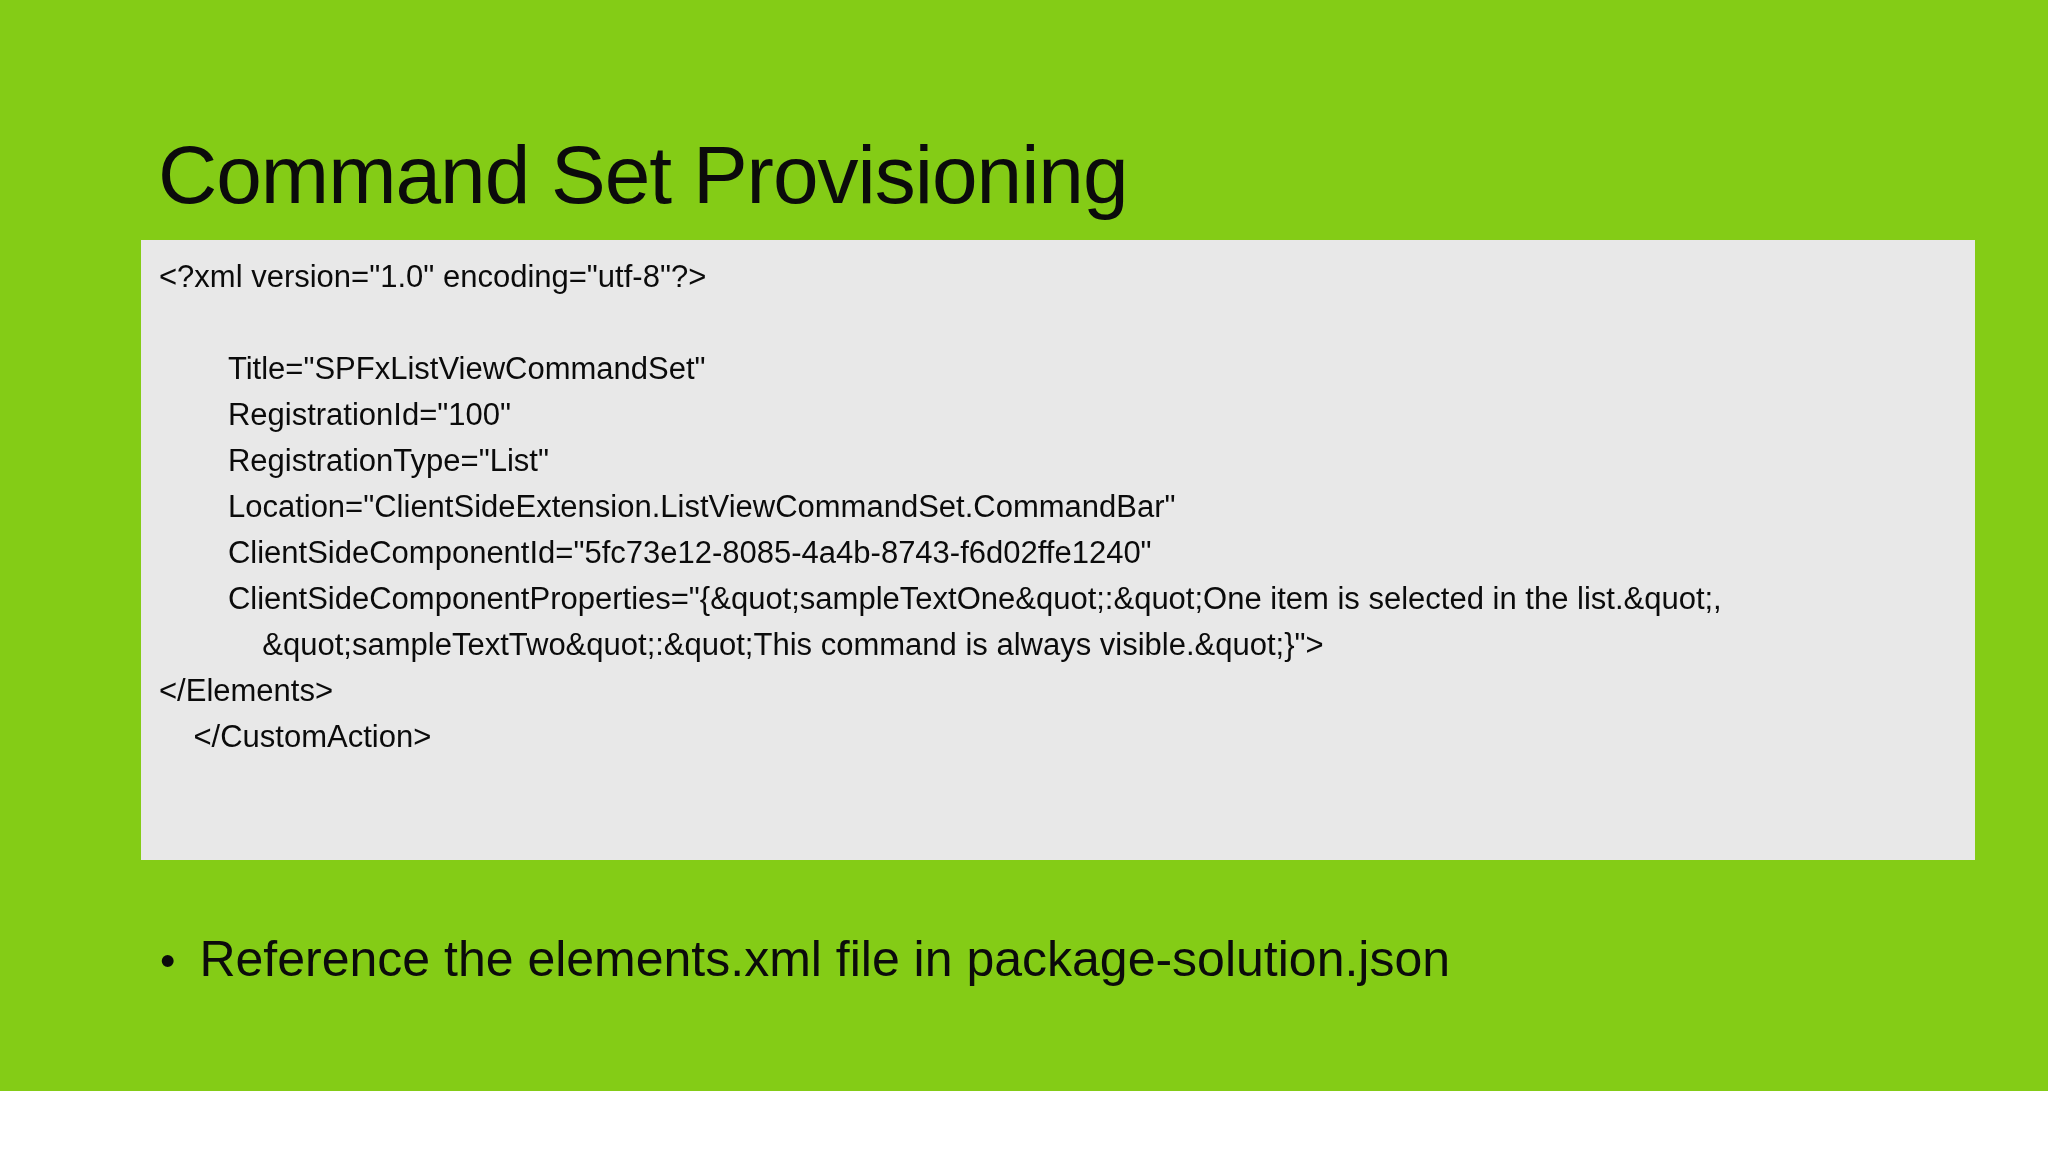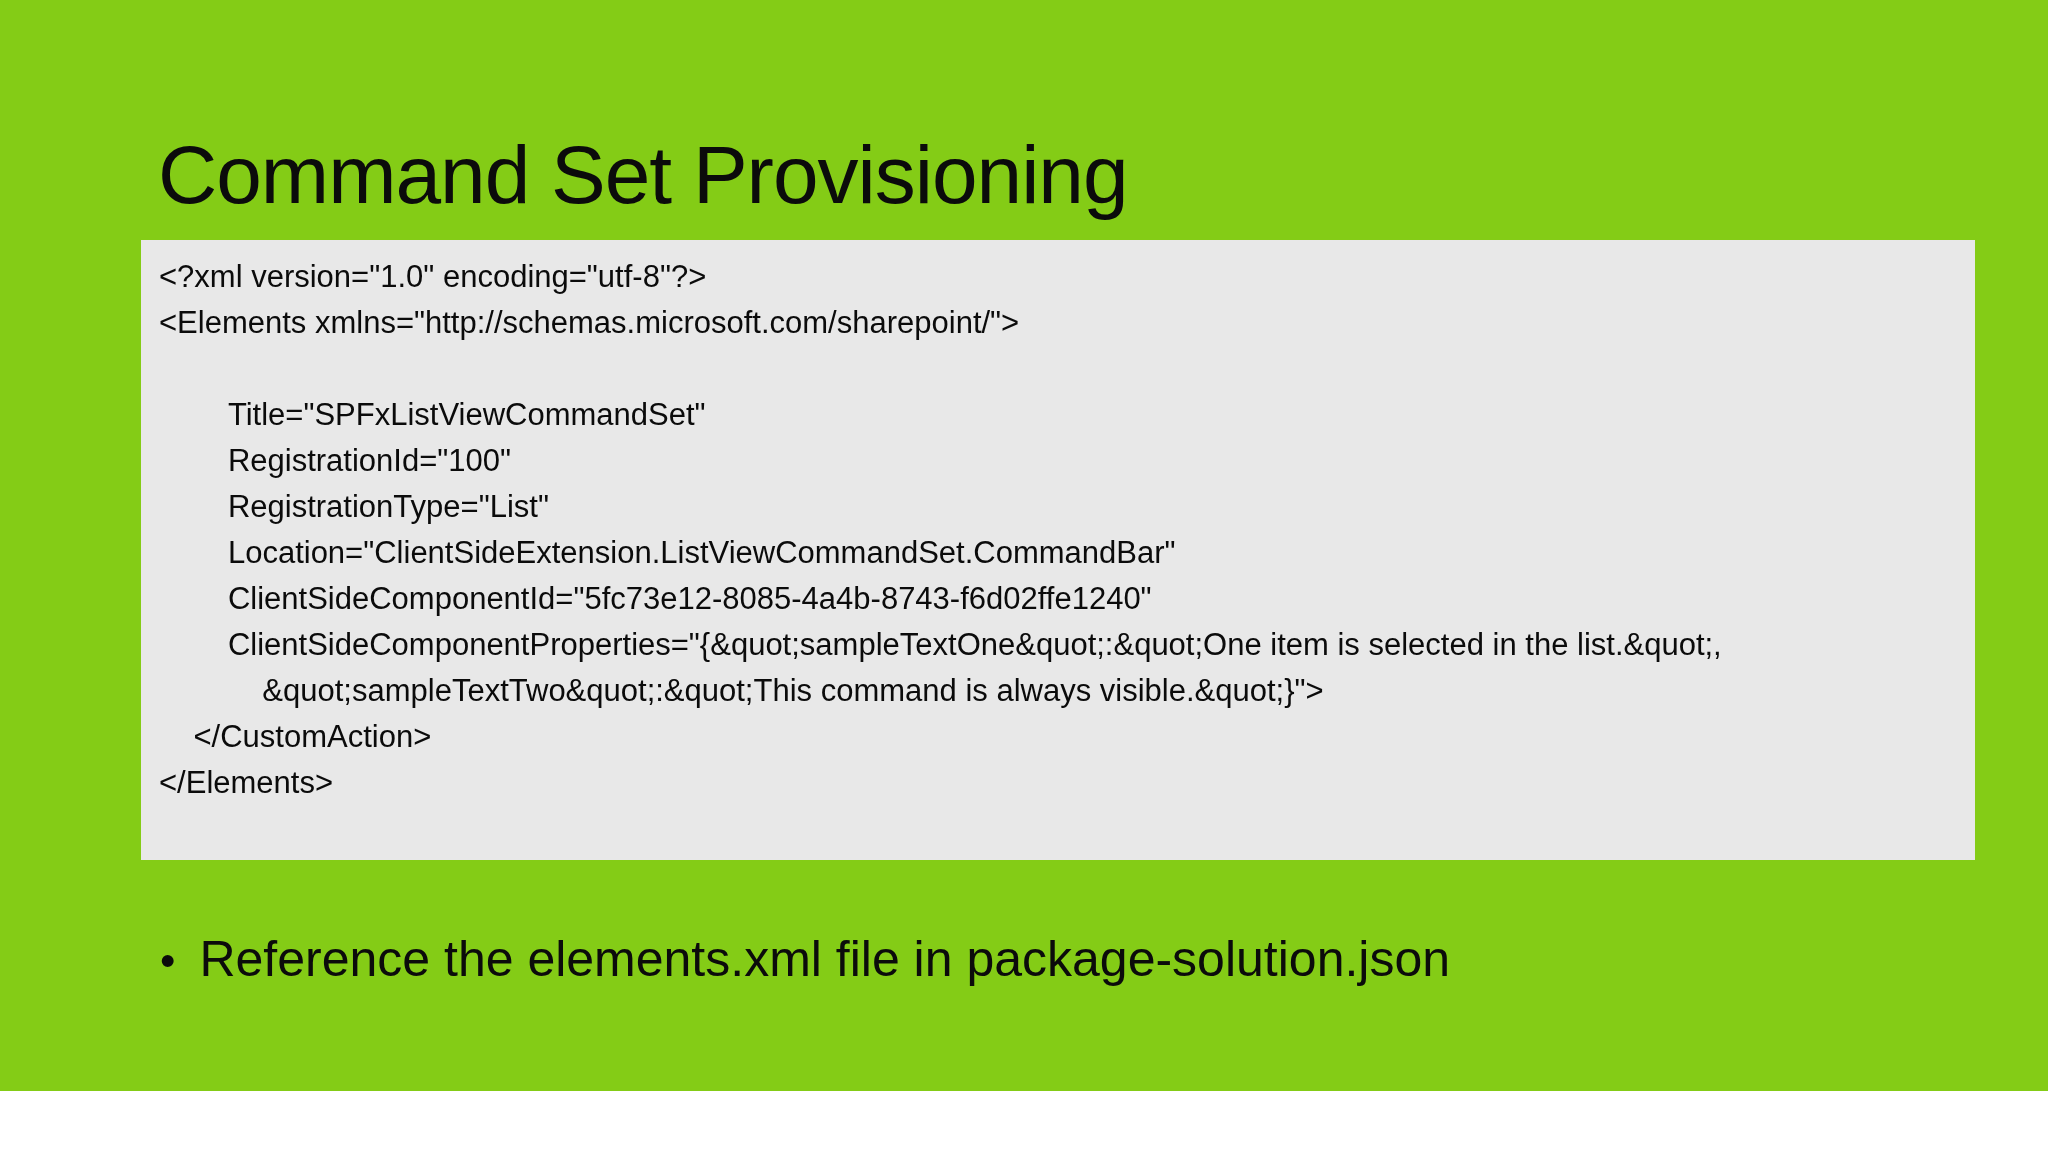--- a/index.html
+++ b/index.html
@@ -65,31 +65,30 @@
 </style>
 </head>
 <body>
 
 <div class="slide">
 
   <h1 class="title">Command Set Provisioning</h1>
 
   <div class="code-block" style="background: rgb(232, 232, 232);">
       <div class="code-line">&lt;?xml version="1.0" encoding="utf-8"?&gt;</div>
-      <div class="code-line">&lt;Elements xmlns="http://schemas.microsoft.com/sharepoint/"&gt;</div>
       <div class="code-line">&nbsp;</div>
       <div class="code-line">        Title="SPFxListViewCommandSet"</div>
       <div class="code-line">        RegistrationId="100"</div>
       <div class="code-line">        RegistrationType="List"</div>
       <div class="code-line">        Location="ClientSideExtension.ListViewCommandSet.CommandBar"</div>
       <div class="code-line">        ClientSideComponentId="5fc73e12-8085-4a4b-8743-f6d02ffe1240"</div>
       <div class="code-line">        ClientSideComponentProperties="{&amp;quot;sampleTextOne&amp;quot;:&amp;quot;One item is selected in the list.&amp;quot;,</div>
       <div class="code-line">            &amp;quot;sampleTextTwo&amp;quot;:&amp;quot;This command is always visible.&amp;quot;}"&gt;</div>
+      <div class="code-line">&lt;/Elements&gt;</div>
       <div class="code-line">    &lt;/CustomAction&gt;</div>
-      <div class="code-line">&lt;/Elements&gt;</div>
     </div>
 
   <div class="bullet-row">
     <span class="bullet-marker">•</span>
     <span class="bullet-text">Reference the elements.xml file in package-solution.json</span>
   </div>
 
 </div>
 
 </body></html>

